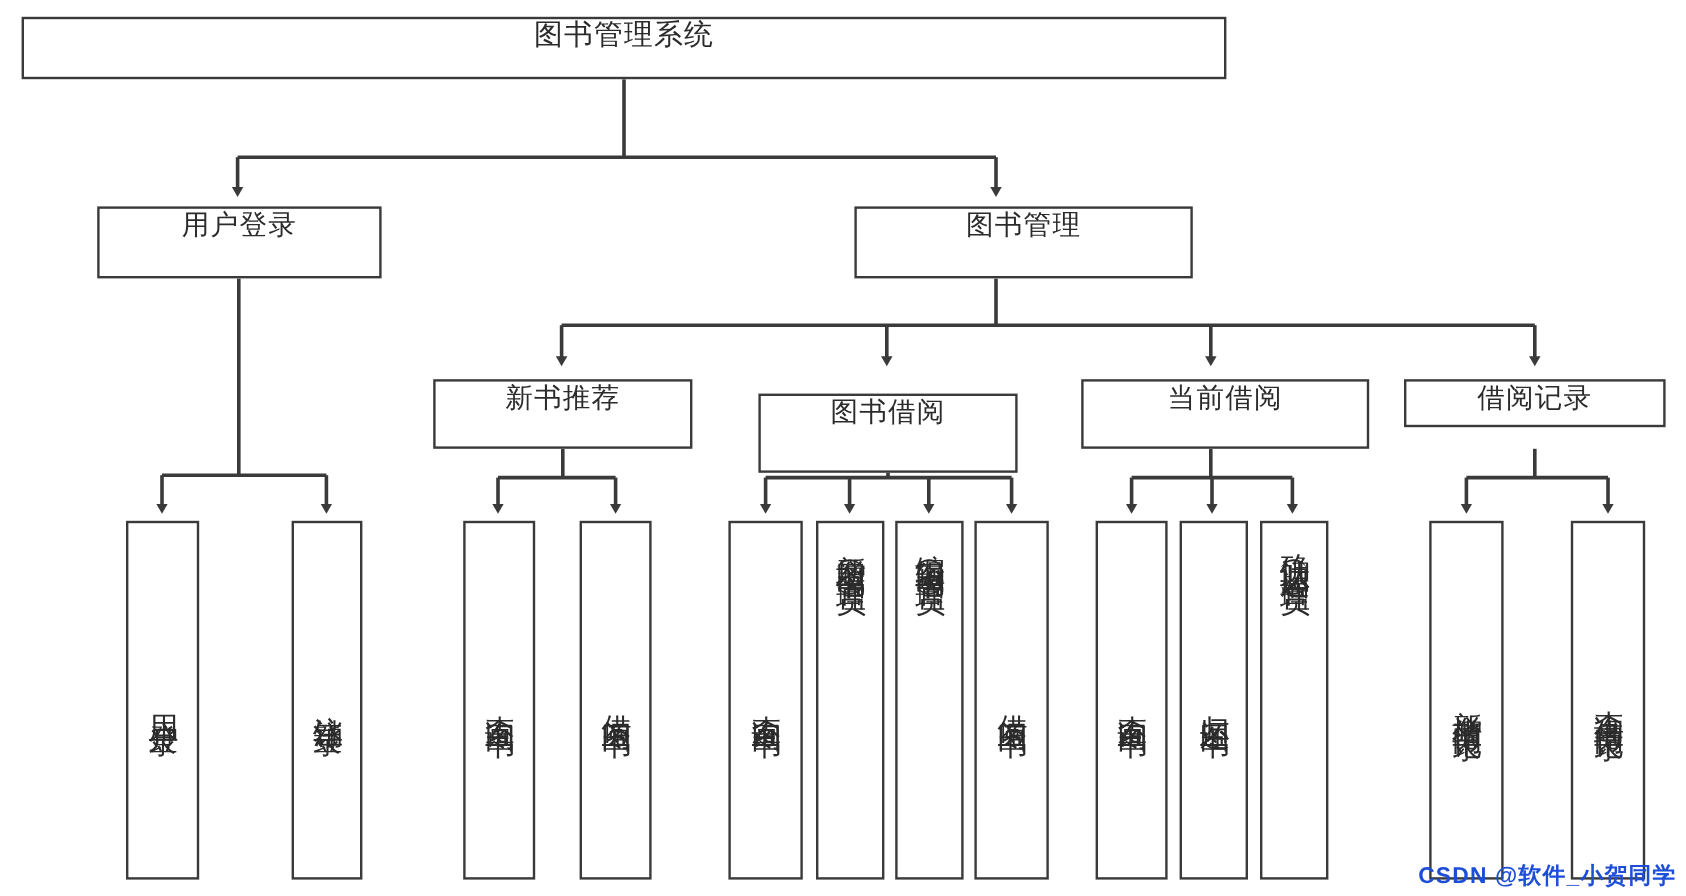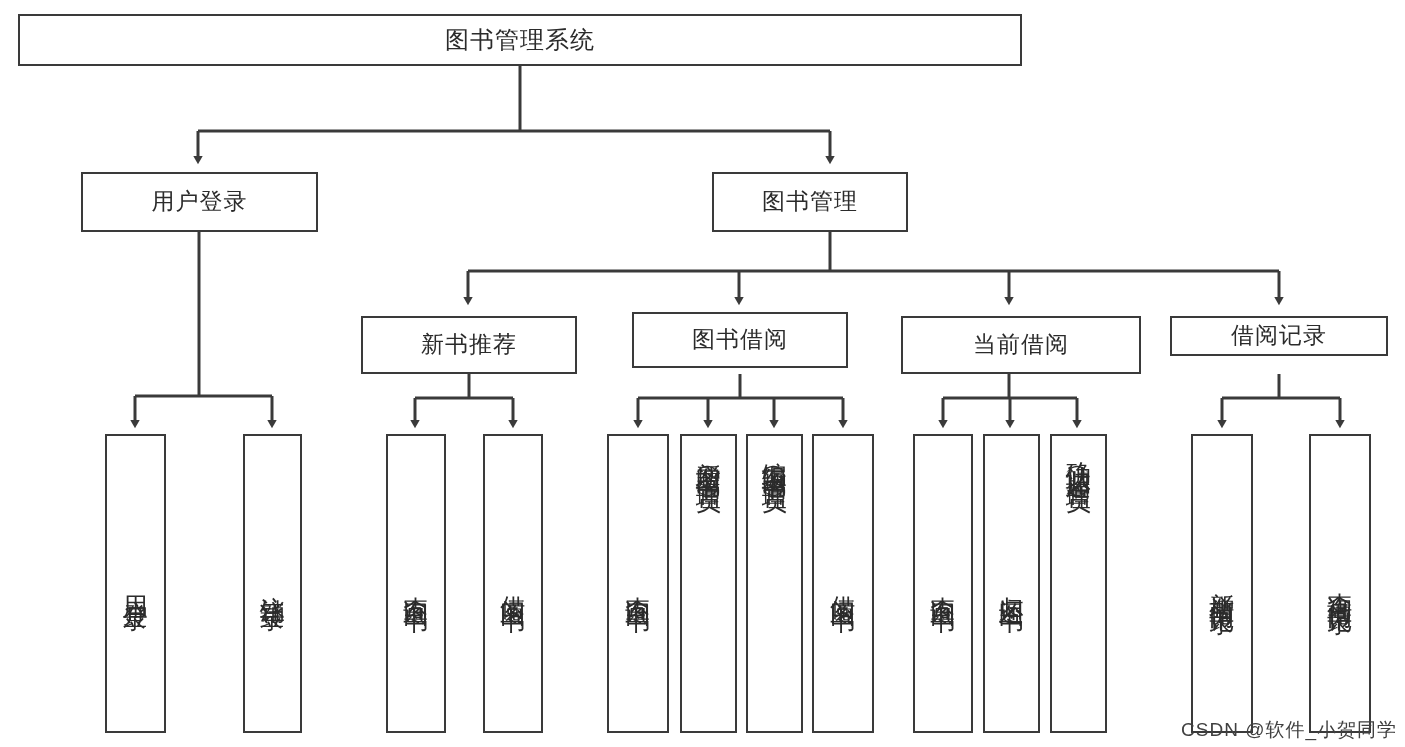--- a/index.html
+++ b/index.html
@@ -12,21 +12,20 @@
   }
   #diagram{position:relative;width:1405px;height:747px;}
   svg#wires{position:absolute;left:0;top:0;width:1405px;height:747px;pointer-events:none;}
 
   .node{
     position:absolute;
     box-sizing:border-box;
     background:#ffffff;
     border:2px solid #3a3a3a;
     display:flex;
-    align-items:center;
     justify-content:center;
     color:#2b2b2b;
   }
   .node .lbl{
     display:block;
     text-align:center;
     line-height:1.18;
     white-space:nowrap;
   }
   
@@ -43,24 +42,25 @@
     letter-spacing:4px;
     white-space:nowrap;
     margin:0 auto;
   }
   .v-node.center{align-items:center;padding-top:0;}
 
   .watermark{
     position:absolute;
     right:8px;bottom:4px;
     font-size:19px;
-    color:#404040;
+    color:#1d4ed8;
     letter-spacing:1px;
     white-space:nowrap;
     user-select:none;
+    font-weight:bold;
   }
 </style>
 </head>
 <body>
 
 <div id="diagram">
 
   <svg id="wires" viewBox="0 0 1405 747" xmlns="http://www.w3.org/2000/svg">
     <defs>
       <marker id="arrow" markerWidth="11" markerHeight="11" refX="4.2" refY="5.2" orient="auto" markerUnits="userSpaceOnUse">
@@ -111,28 +111,28 @@
     </g>
   </svg>
 
   <div class="node h-node root" style="left:18px;top:14px;width:1004px;height:52px;">
     <span class="lbl">图书管理系统</span>
   </div>
 
   <div class="node h-node" style="left:81px;top:172px;width:237px;height:60px;">
     <span class="lbl">用户登录</span>
   </div>
-  <div class="node h-node" style="left:712px;top:172px;width:196px;height:60px;">
+  <div class="node h-node" style="left:712px;top:172px;width:282px;height:60px;">
     <span class="lbl">图书管理</span>
   </div>
 
   <div class="node h-node" style="left:361px;top:316px;width:216px;height:58px;">
     <span class="lbl">新书推荐</span>
   </div>
-  <div class="node h-node" style="left:632px;top:312px;width:216px;height:56px;">
+  <div class="node h-node" style="left:632px;top:328px;width:216px;height:66px;">
     <span class="lbl">图书借阅</span>
   </div>
   <div class="node h-node" style="left:901px;top:316px;width:240px;height:58px;">
     <span class="lbl">当前借阅</span>
   </div>
   <div class="node h-node" style="left:1170px;top:316px;width:218px;height:40px;">
     <span class="lbl">借阅记录</span>
   </div>
 
   <div class="node v-node center" style="left:105px;top:434px;width:61px;height:299px;">

